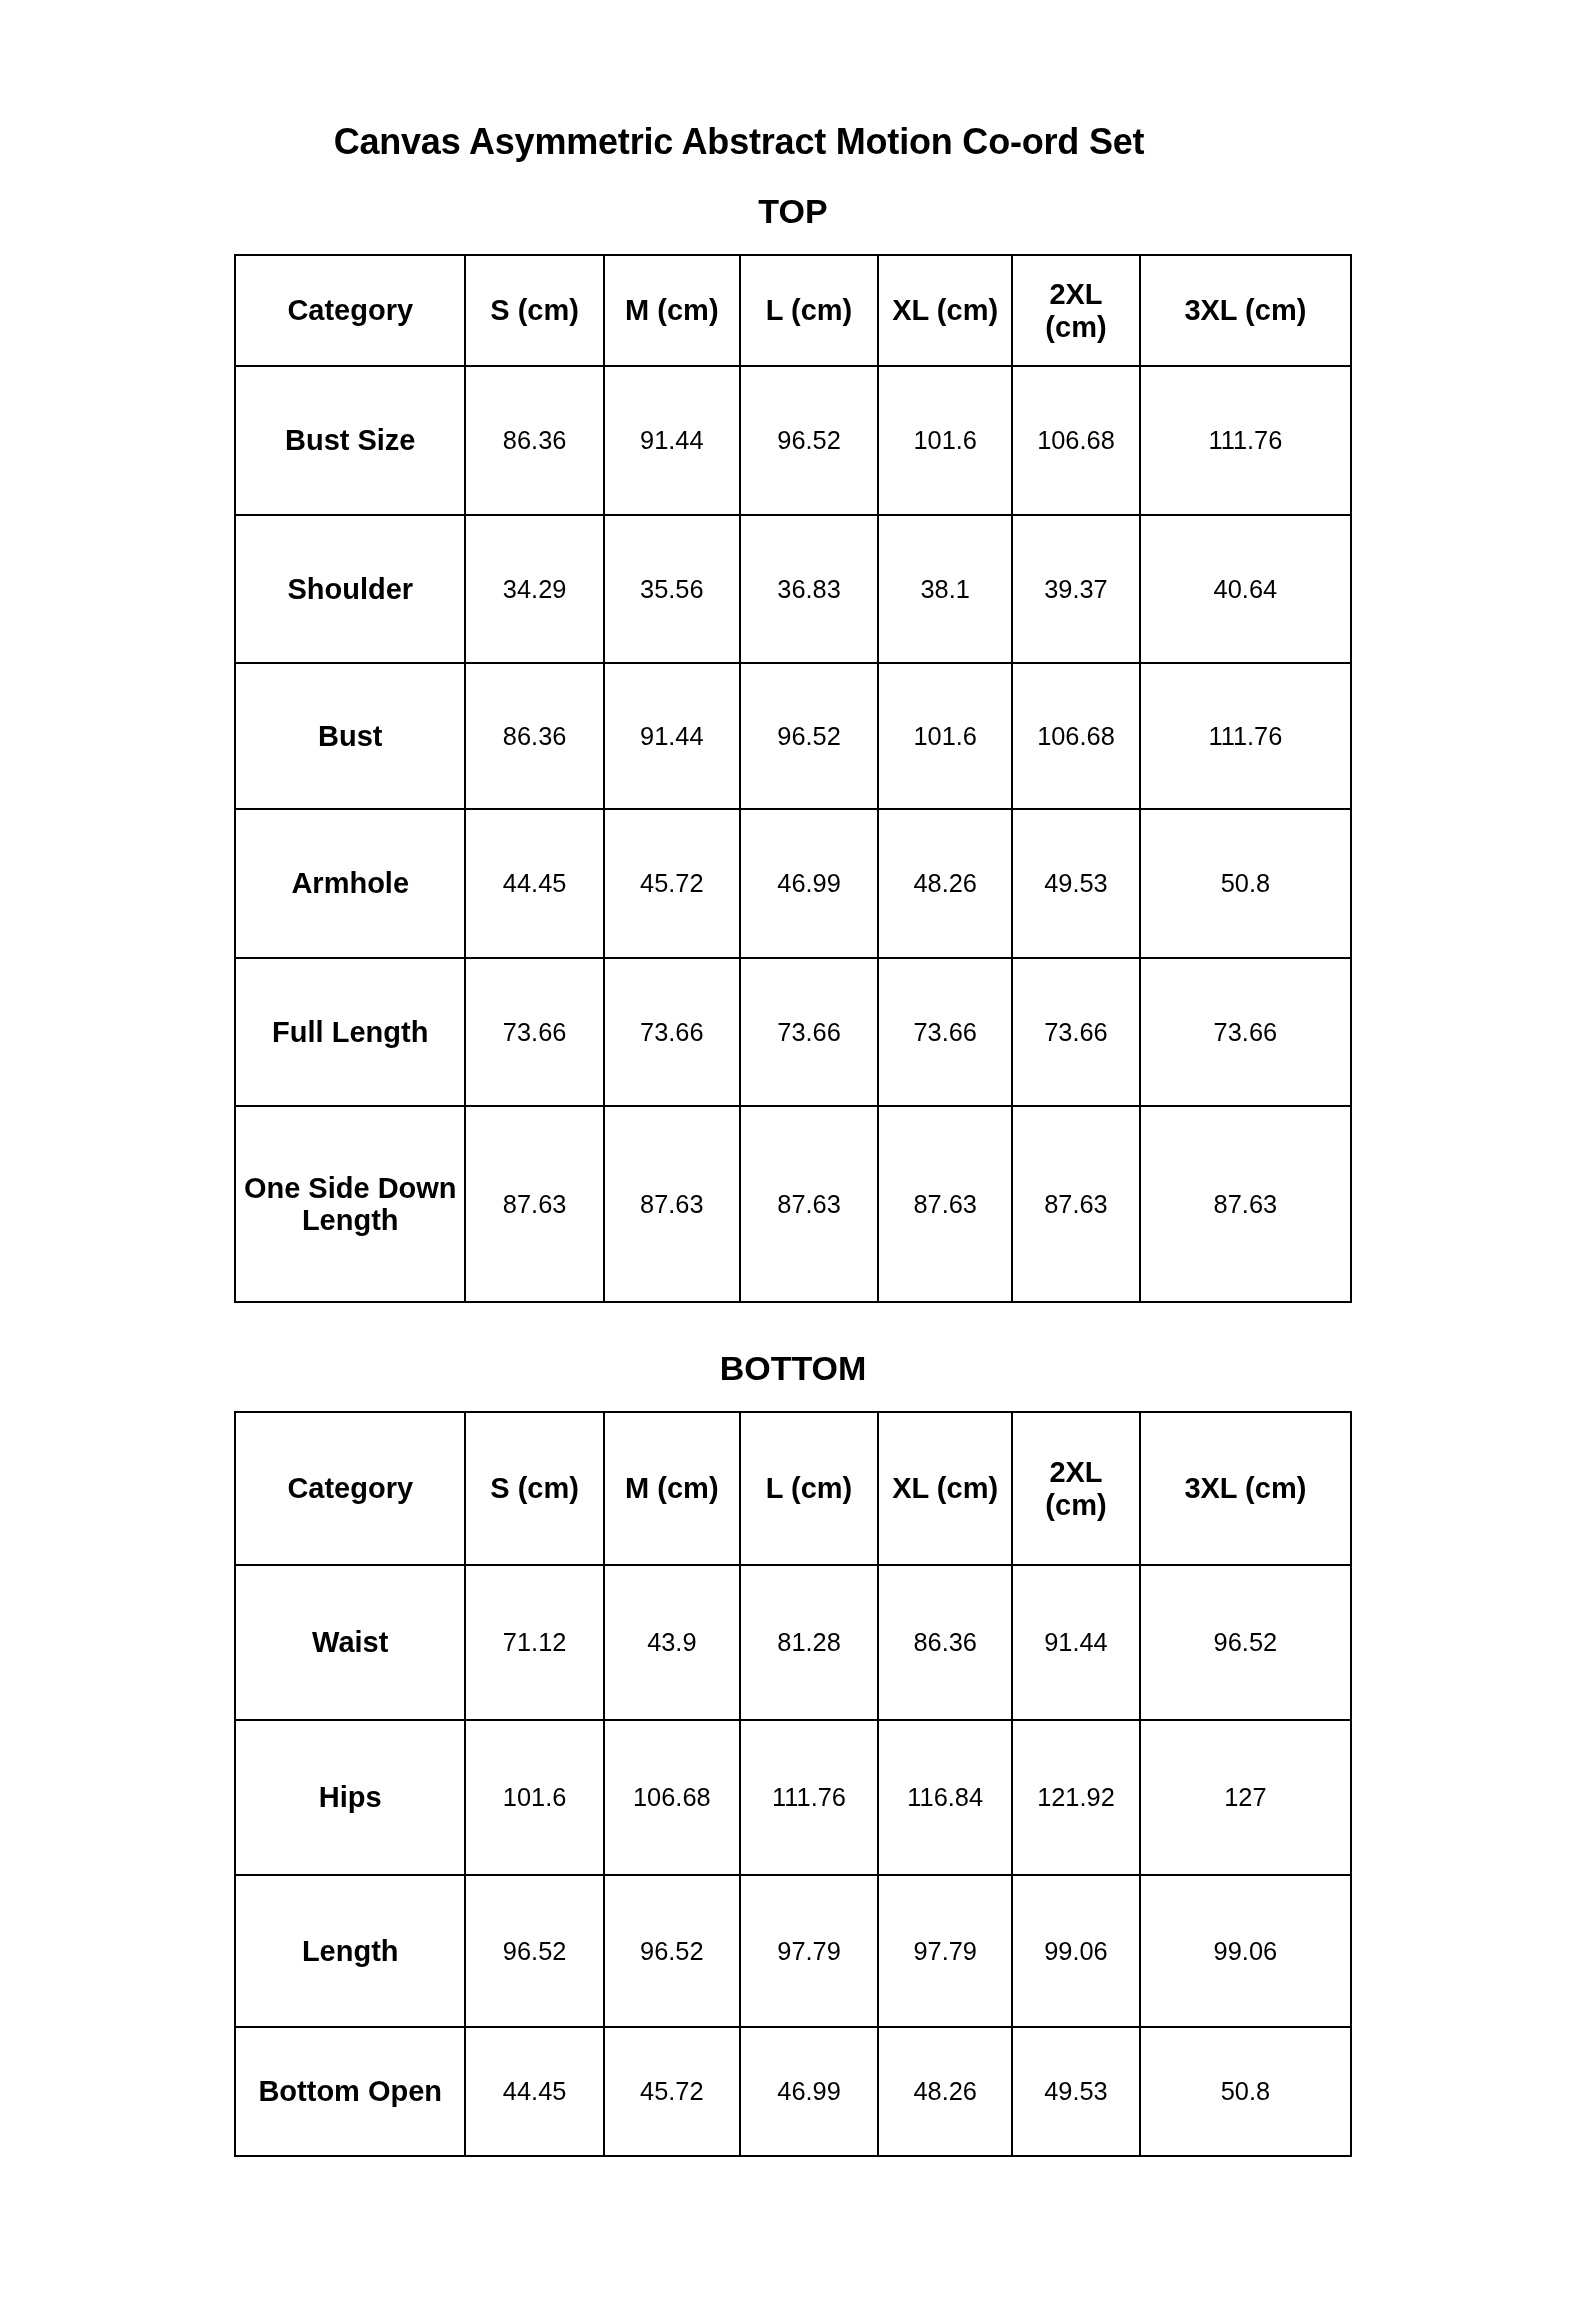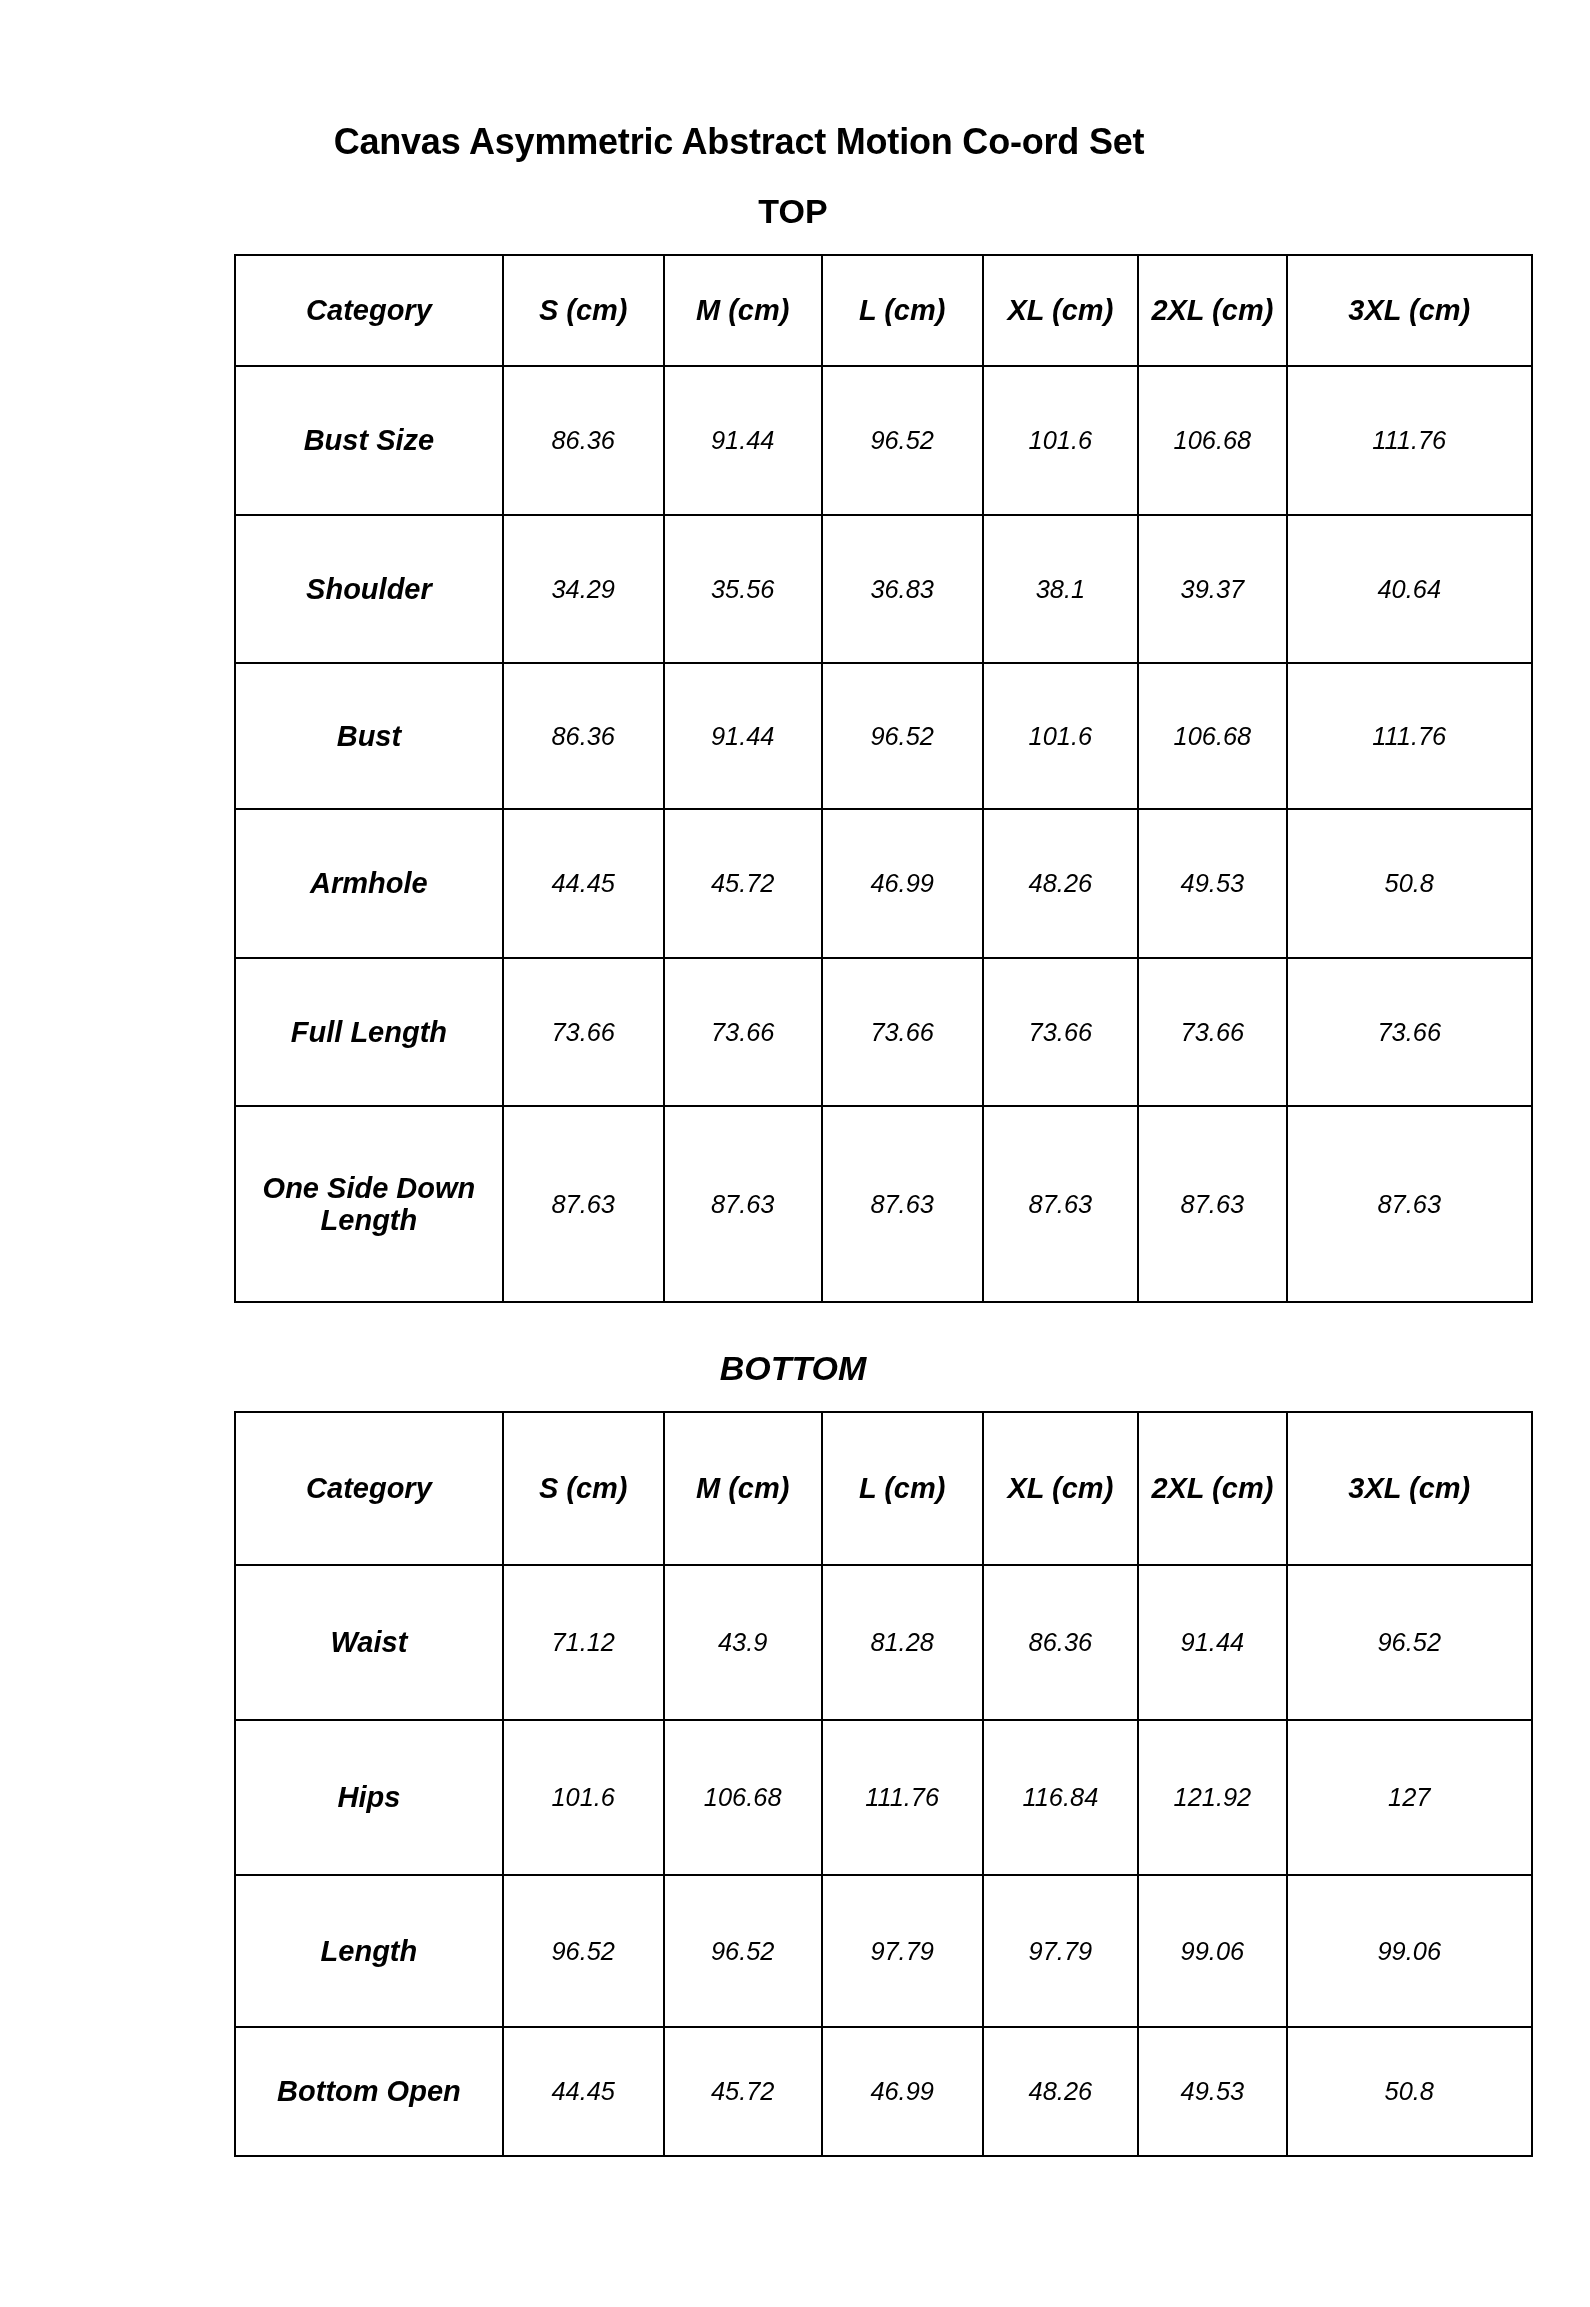--- a/index.html
+++ b/index.html
@@ -39,31 +39,30 @@
   .section-caption {
     position: absolute;
     width: 1118px;
     left: 234px;
     text-align: center;
     font-size: 34px;
     font-weight: bold;
     line-height: 1.05;
   }
   .caption-top    { top: 194px; }
-  .caption-bottom { top: 1351px; font-style: italic; }
+  .caption-bottom { top: 1351px; }
 
   
   .size-table {
     position: absolute;
     left: 234px;
-    width: 1299px;
+    width: 1118px;
     border-collapse: collapse;
     table-layout: fixed;
     background: #ffffff;
-    font-style: italic;
   }
   .table-top    { top: 254px; }
   .table-bottom { top: 1411px; }
 
   .size-table th,
   .size-table td {
     border: 2.3px solid #000000;
     text-align: center;
     vertical-align: middle;
     padding: 3.1px 4.6px;

